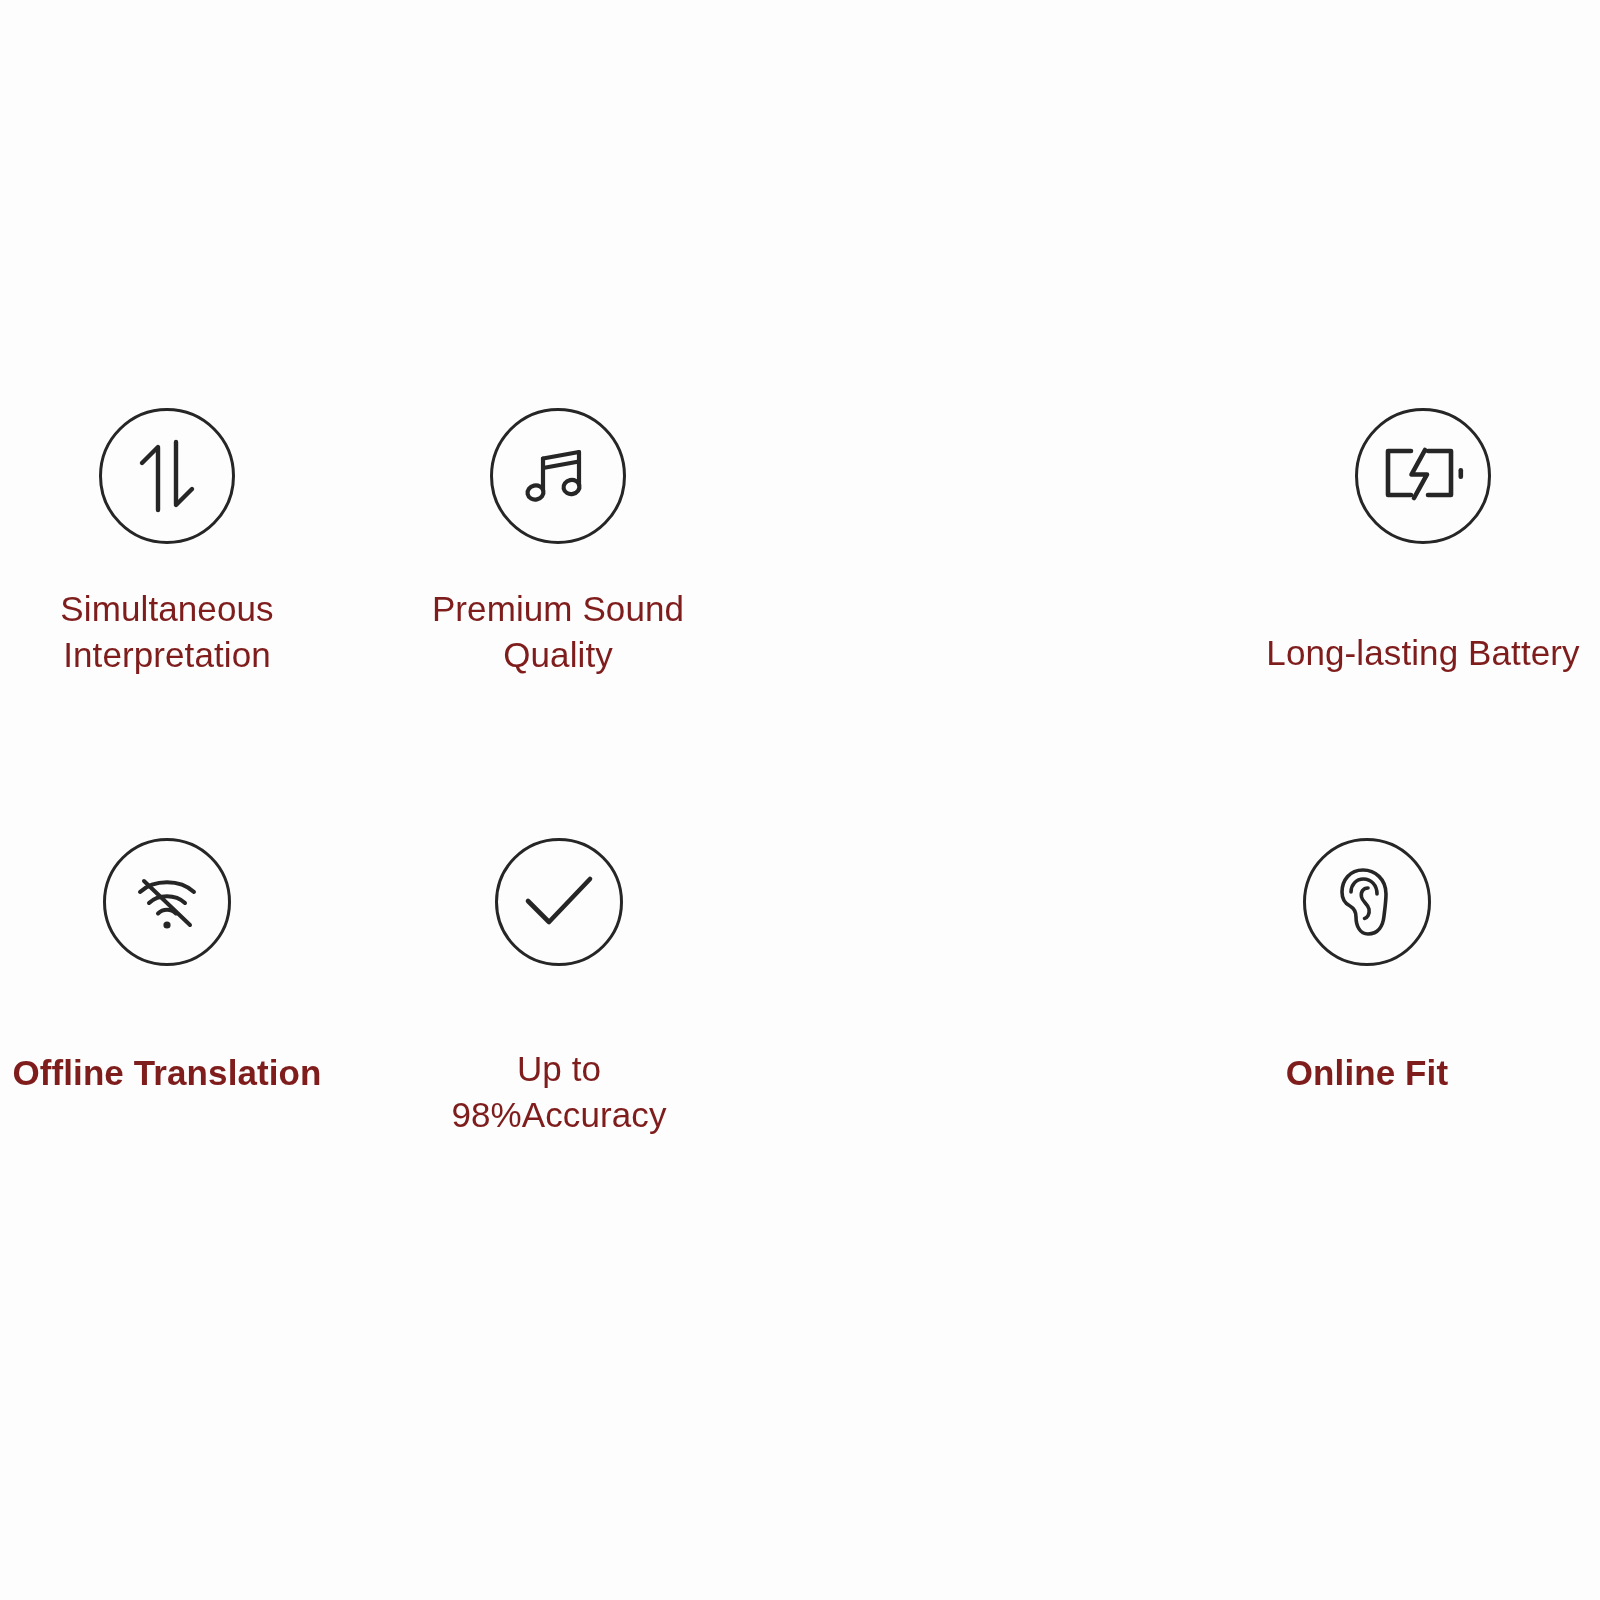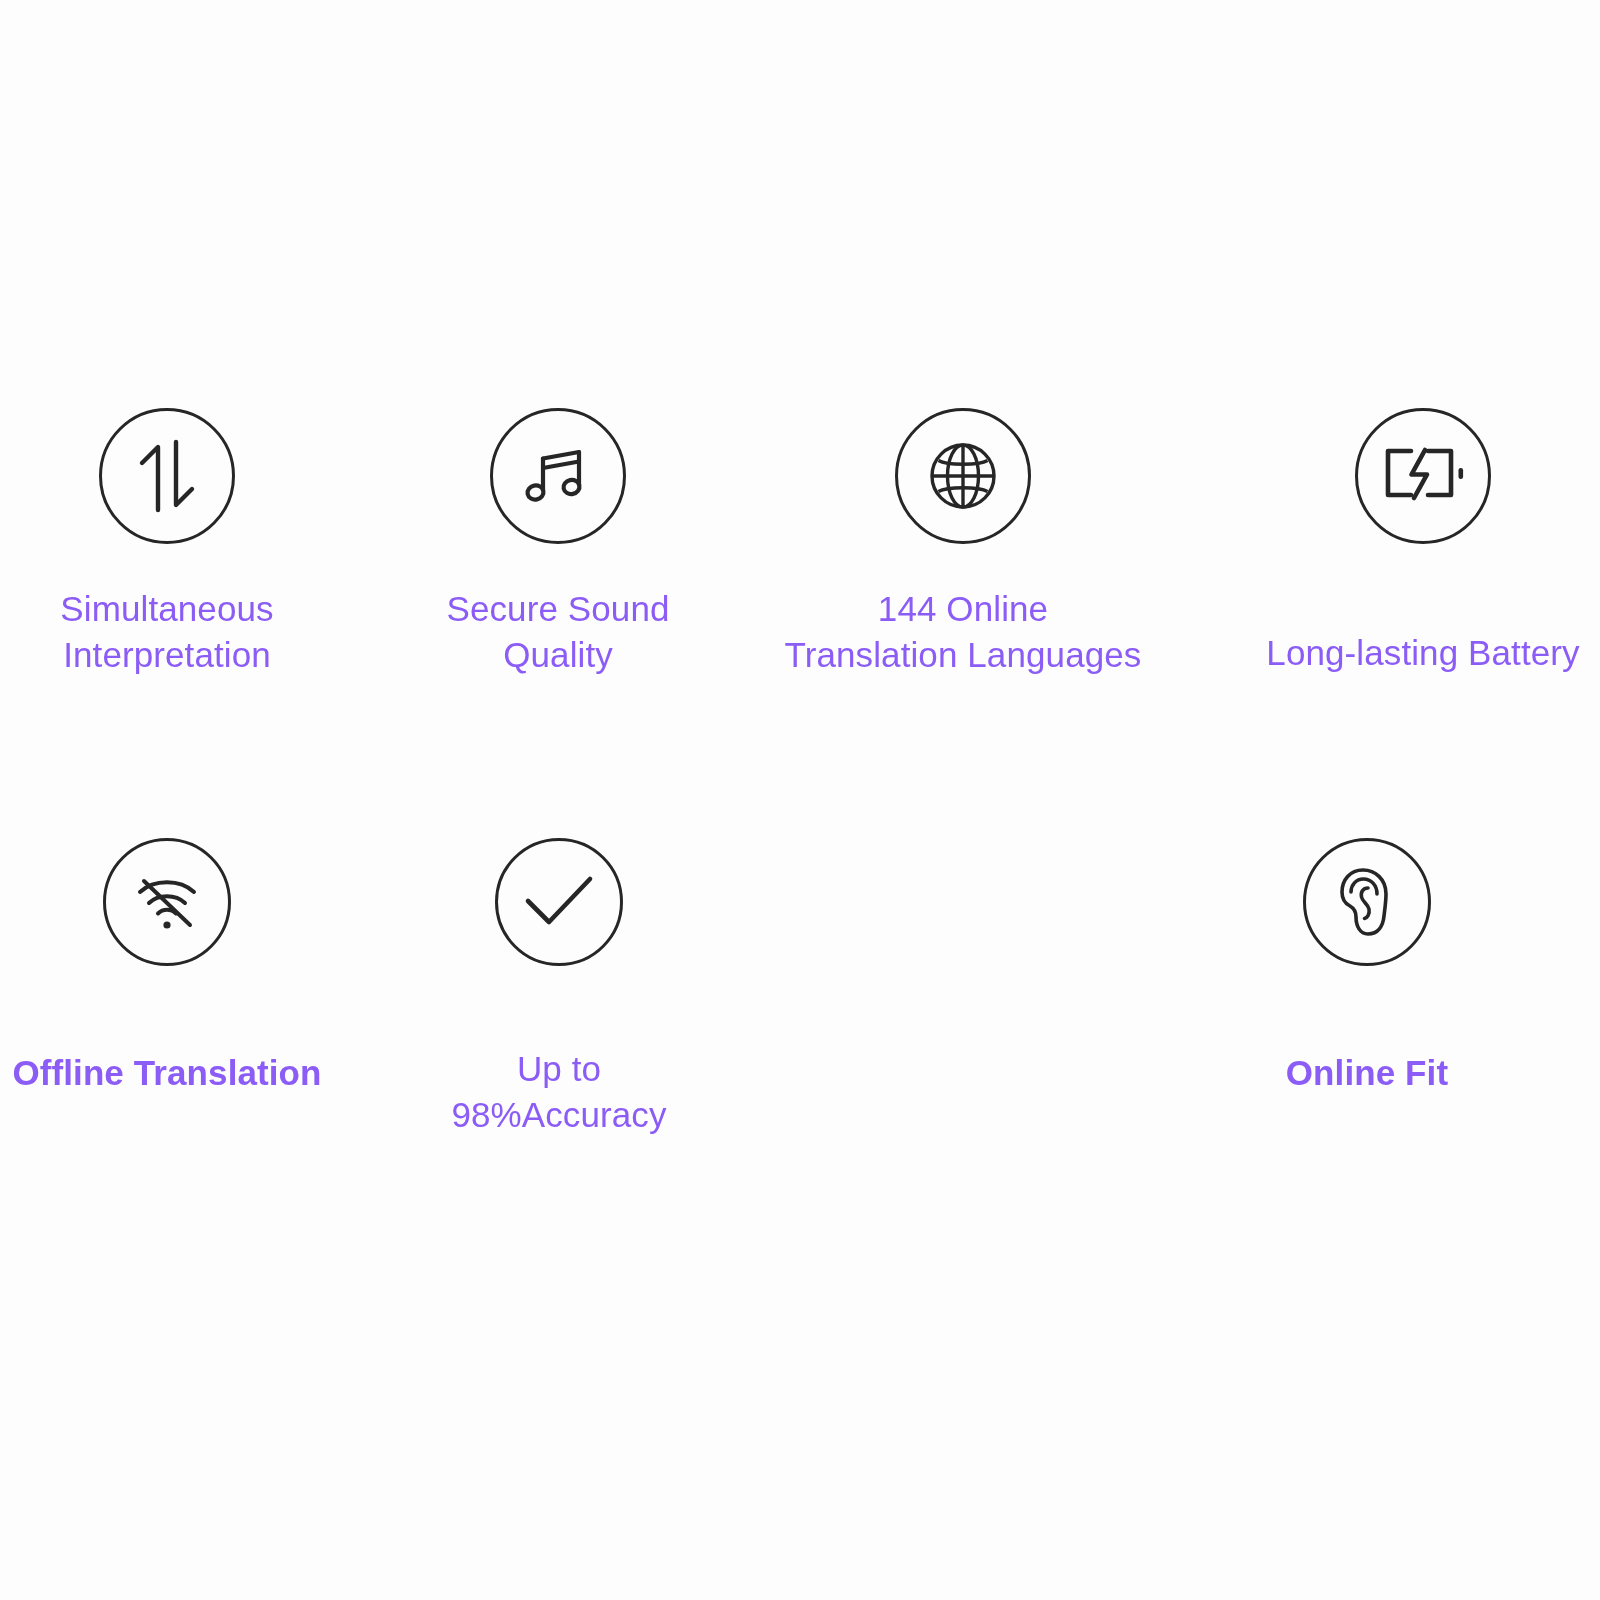--- a/index.html
+++ b/index.html
@@ -46,21 +46,21 @@
     display: block;
     overflow: visible;
   }
 
   .feature-label {
     margin-top: 0;
     text-align: center;
     font-size: 35px;
     line-height: 1.32;
     letter-spacing: 0.1px;
-    color: #8b5cf6;
+    color: #7f1d1d;
     font-weight: 400;
     white-space: pre-line;
     font-family: "Liberation Sans", sans-serif;
   }
 
   
   .r1 { top: 408px; }
   .r1 .icon-badge { width: 136px; height: 136px; }
   .r1 .feature-label { margin-top: 52px; }
 
@@ -116,44 +116,24 @@
           <path d="M60 15 L60 48"></path>
 
           <path d="M24 21.5 L60 15"></path>
           <path d="M24 31 L60 24.5"></path>
 
           <ellipse cx="16.5" cy="55.5" rx="8" ry="7" transform="rotate(-12 16.5 55.5)"></ellipse>
           <ellipse cx="52.5" cy="50" rx="8" ry="7" transform="rotate(-12 52.5 50)"></ellipse>
         </g>
       </svg>
     </div>
-    <div class="feature-label lbl-shift-up">Secure Sound
+    <div class="feature-label lbl-shift-up">Premium Sound
 Quality</div>
   </div>
 
-  <div class="feature-cell r1 c3">
-    <div class="icon-badge">
-      <svg width="72" height="72" viewBox="0 0 72 72" fill="none">
-        <g stroke="#262626" stroke-width="3.4" fill="none">
-          <circle cx="36" cy="36" r="31"></circle>
-
-          <line x1="5" y1="36" x2="67" y2="36"></line>
-
-          <path d="M11.5 20.5 C20 25.5, 52 25.5, 60.5 20.5"></path>
-          <path d="M11.5 51.5 C20 46.5, 52 46.5, 60.5 51.5"></path>
-
-          <line x1="36" y1="5" x2="36" y2="67"></line>
-
-          <ellipse cx="36" cy="36" rx="15.5" ry="31"></ellipse>
-        </g>
-      </svg>
-    </div>
-    <div class="feature-label lbl-shift-up">144 Online
-Translation Languages</div>
-  </div>
 
   <div class="feature-cell r1 c4">
     <div class="icon-badge">
       <svg width="82" height="58" viewBox="0 0 82 58" fill="none">
         <g stroke="#262626" stroke-width="4.6" stroke-linecap="round" stroke-linejoin="round" fill="none">
 
           <path d="M29 4 L6 4 L6 48 L29 48"></path>
 
           <path d="M46 4 L69 4 L69 48 L46 48"></path>
 

